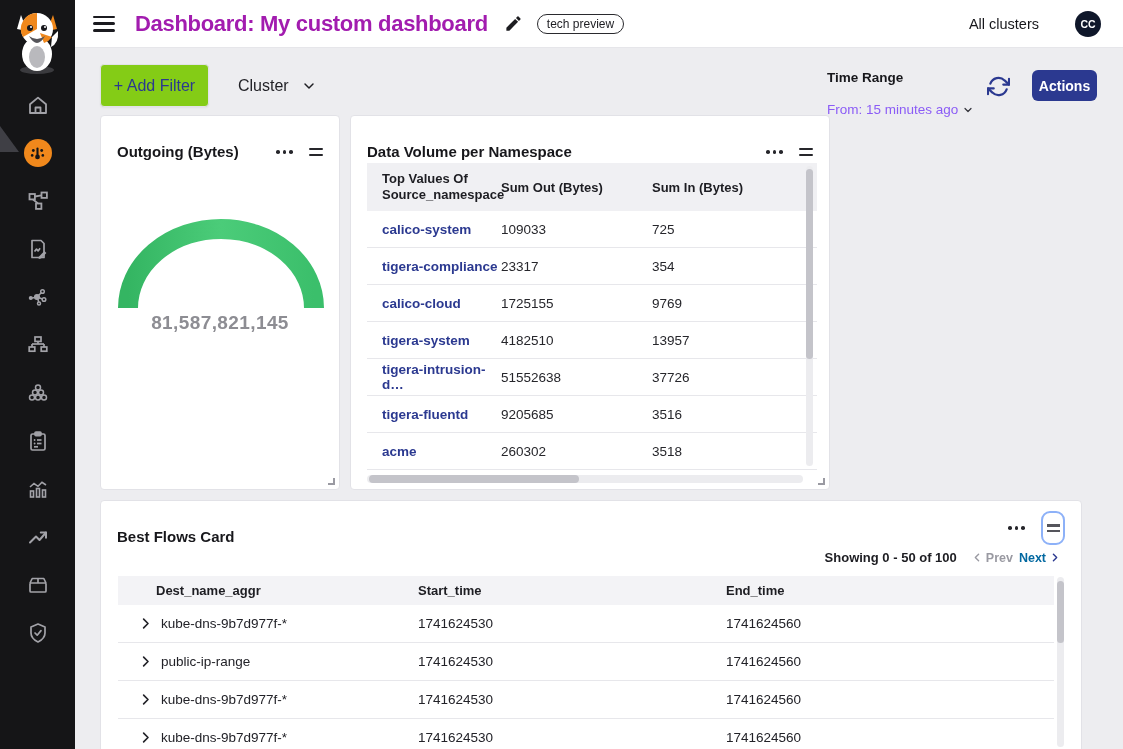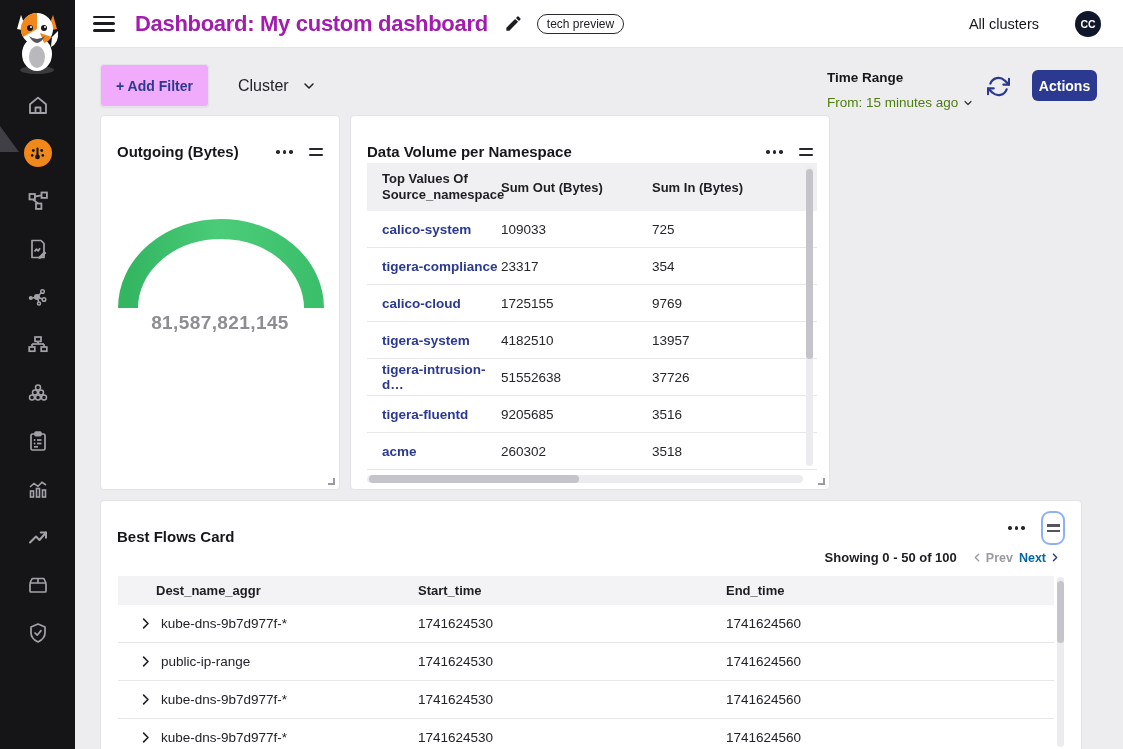--- a/index.html
+++ b/index.html
@@ -24,28 +24,28 @@
   .hamburger span { display:block; height:2.6px; background:#1b1b20; border-radius:2px; }
   .page-title { font-size:22px; font-weight:700; color:#a21caf; letter-spacing:-0.3px; white-space:nowrap; }
   .edit-pencil { margin-left:16px; cursor:pointer; display:flex; }
   .badge { margin-left:14px; border:1.4px solid #2a2a2e; border-radius:10px; padding:2px 9px; font-size:12px; color:#1d1d22; white-space:nowrap; }
   .topbar-right { margin-left:auto; display:flex; align-items:center; gap:36px; }
   .all-clusters { font-size:14.5px; color:#17171b; cursor:pointer; }
   .avatar { width:26px; height:26px; border-radius:50%; background:#0f172a; color:#ffffff;
     font-size:10.5px; font-weight:700; display:flex; align-items:center; justify-content:center; cursor:pointer; }
 
   
-  .add-filter-btn { position:absolute; left:100px; top:64px; width:109px; height:43px; background:#f0abfc;
-    border:1px solid #e2e2e7; border-radius:4px; color:#2b3990; font-weight:700; font-size:14px;
+  .add-filter-btn { position:absolute; left:100px; top:64px; width:109px; height:43px; background:#84cc16;
+    border:1px solid #e2e2e7; border-radius:4px; color:#2b3990; font-weight:400; font-size:16px;
     display:flex; align-items:center; justify-content:center; cursor:pointer; box-shadow:0 1px 2px rgba(0,0,0,.05); }
   .cluster-select { position:absolute; left:238px; top:64px; height:43px; display:flex; align-items:center; gap:12px;
     font-size:16px; color:#1f1f24; cursor:pointer; }
   .time-range { position:absolute; left:827px; top:70px; }
   .time-range .tr-label { font-size:13.5px; font-weight:700; color:#17171b; }
-  .time-range .tr-value { font-size:13.5px; color:#4d7c0f; margin-top:10px; display:flex; align-items:center; gap:4px; cursor:pointer; }
+  .time-range .tr-value { font-size:13.5px; color:#8b5cf6; margin-top:17px; display:flex; align-items:center; gap:4px; cursor:pointer; }
   .refresh-btn { position:absolute; left:987px; top:75px; width:24px; height:24px; color:#2b3990; cursor:pointer; }
   .actions-btn { position:absolute; left:1032px; top:70px; width:65px; height:31px; background:#2b3990; border:none;
     border-radius:6px; color:#fff; font-size:14px; font-weight:600; cursor:pointer; }
 
   
   .card { position:absolute; background:#fff; border:1px solid #e2e2e7; border-radius:4px; }
   .card-head { position:absolute; left:0; top:0; right:0; height:44px; display:flex; align-items:flex-end; padding:0 16px; }
   .card-title { font-size:15px; font-weight:700; color:#17171b; }
   .head-icons { margin-left:auto; display:flex; align-items:center; gap:16px; }
   .dots-menu { display:flex; gap:3px; cursor:pointer; padding:4px 0; }

